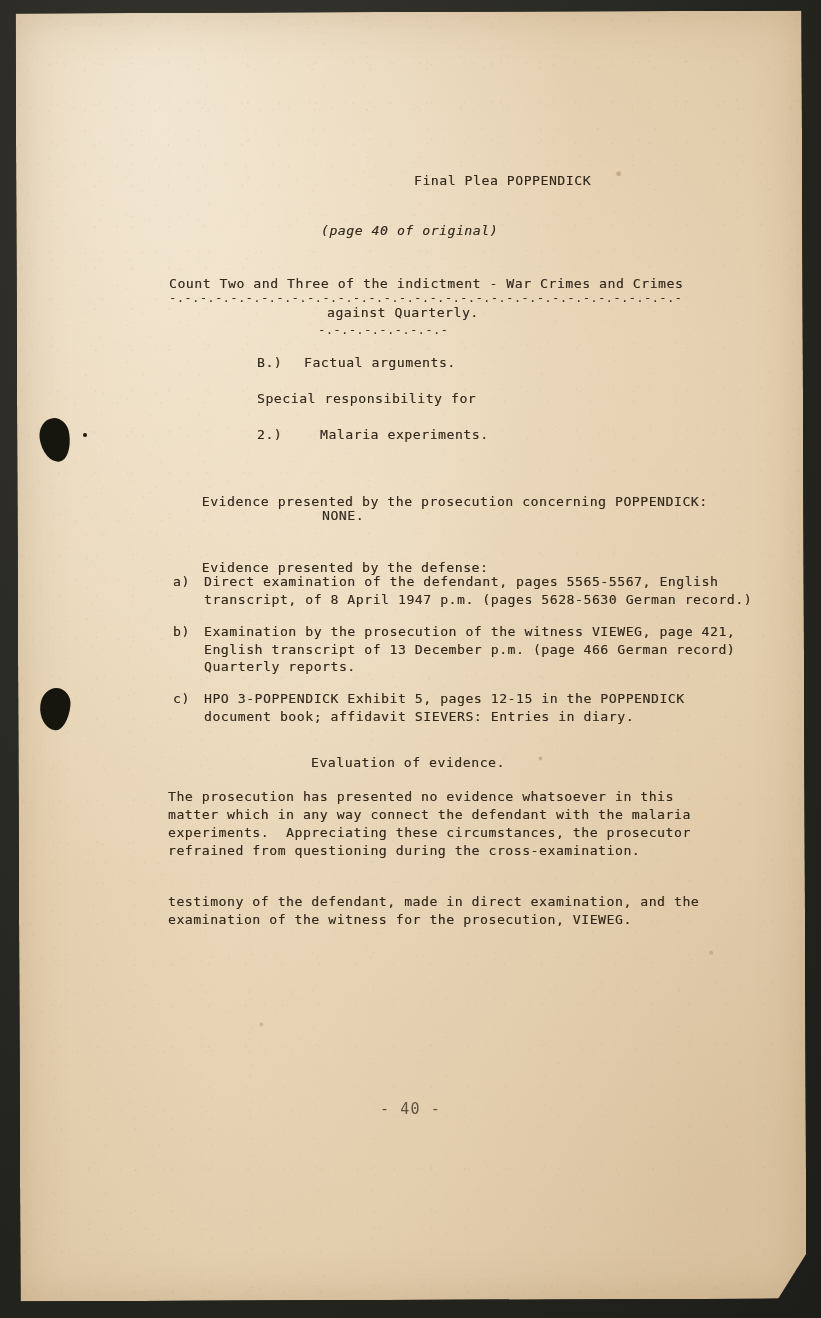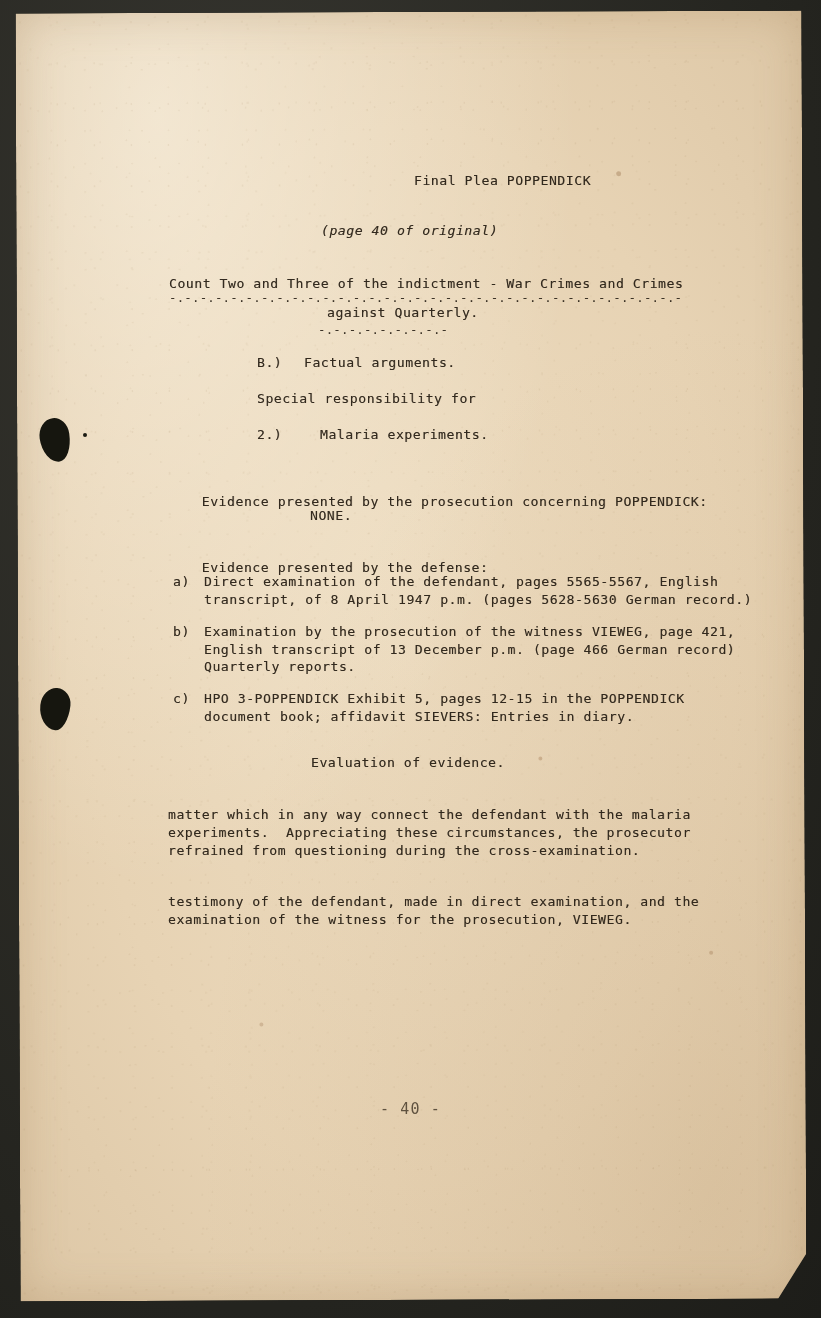--- a/index.html
+++ b/index.html
@@ -193,41 +193,42 @@
 
   <div class="ln" style="left:257px; top:389px;">Special responsibility for</div>
 
   <div class="ln" style="left:257px; top:425px;">2.)</div>
   <div class="ln u" style="left:320px; top:425px;">Malaria experiments.</div>
 
   <div class="ln" style="left:168px; top:473px;">
     <span class="u">Evidence presented by the prosecution concerning POPPENDICK</span><span>:</span>
   </div>
 
-  <div class="ln" style="left:310px; top:506px;">NONE.</div>
+  <div class="ln" style="left:322px; top:506px;">NONE.</div>
 
   <div class="ln" style="left:168px; top:539px;">
     <span class="u">Evidence presented by the defense</span><span>:</span>
   </div>
 
   <div class="ln" style="left:173px; top:572px;">a)</div>
   <div class="ln" style="left:204px; top:572px;">Direct examination of the defendant, pages 5565-5567, English</div>
   <div class="ln" style="left:204px; top:590px;">transcript, of 8 April 1947 p.m. (pages 5628-5630 German record.)</div>
 
   <div class="ln" style="left:173px; top:622px;">b)</div>
   <div class="ln" style="left:204px; top:622px;">Examination by the prosecution of the witness VIEWEG, page 421,</div>
   <div class="ln" style="left:204px; top:640px;">English transcript of 13 December p.m. (page 466 German record)</div>
   <div class="ln" style="left:204px; top:657px;">Quarterly reports.</div>
 
   <div class="ln" style="left:173px; top:689px;">c)</div>
   <div class="ln" style="left:204px; top:689px;">HPO 3-POPPENDICK Exhibit 5, pages 12-15 in the POPPENDICK</div>
   <div class="ln" style="left:204px; top:707px;">document book; affidavit SIEVERS: Entries in diary.</div>
 
   <div class="ln u" style="left:311px; top:753px;">Evaluation of evidence.</div>
 
+  <div class="ln" style="left:168px; top:787px;">The prosecution has presented no evidence whatsoever in this</div>
   <div class="ln" style="left:168px; top:805px;">matter which in any way connect the defendant with the malaria</div>
   <div class="ln" style="left:168px; top:823px;">experiments.  Appreciating these circumstances, the prosecutor</div>
   <div class="ln" style="left:168px; top:841px;">refrained from questioning during the cross-examination.</div>
 
   <div class="ln" style="left:168px; top:892px;">testimony of the defendant, made in direct examination, and the</div>
   <div class="ln" style="left:168px; top:910px;">examination of the witness for the prosecution, VIEWEG.</div>
 
   <div id="page-number-footer">- 40 -</div>
 
 </div>

